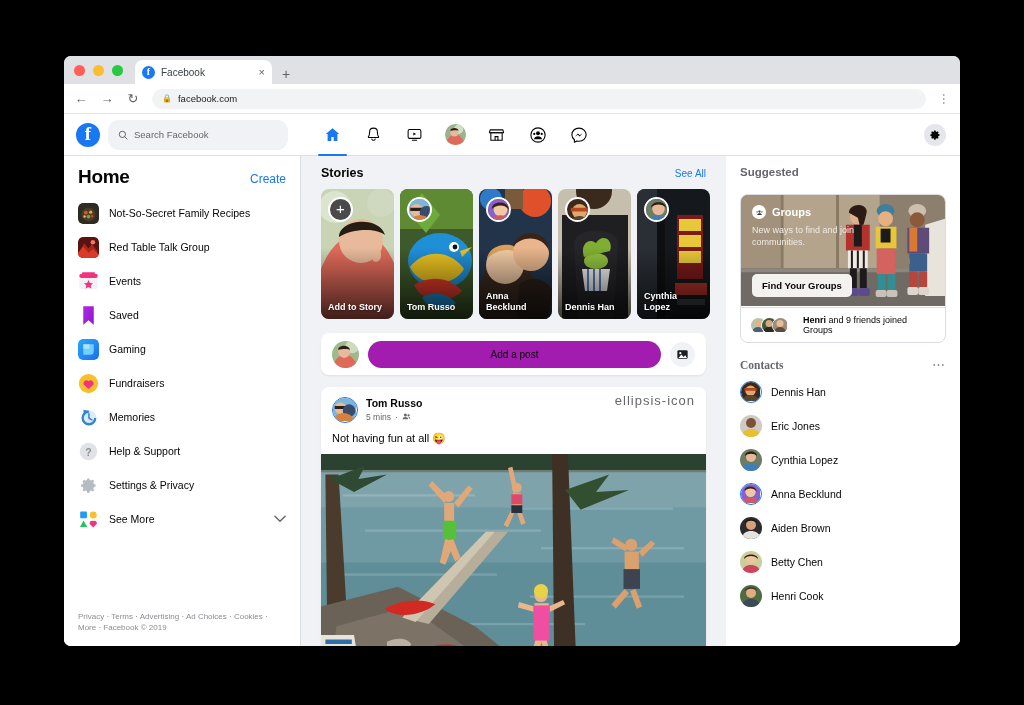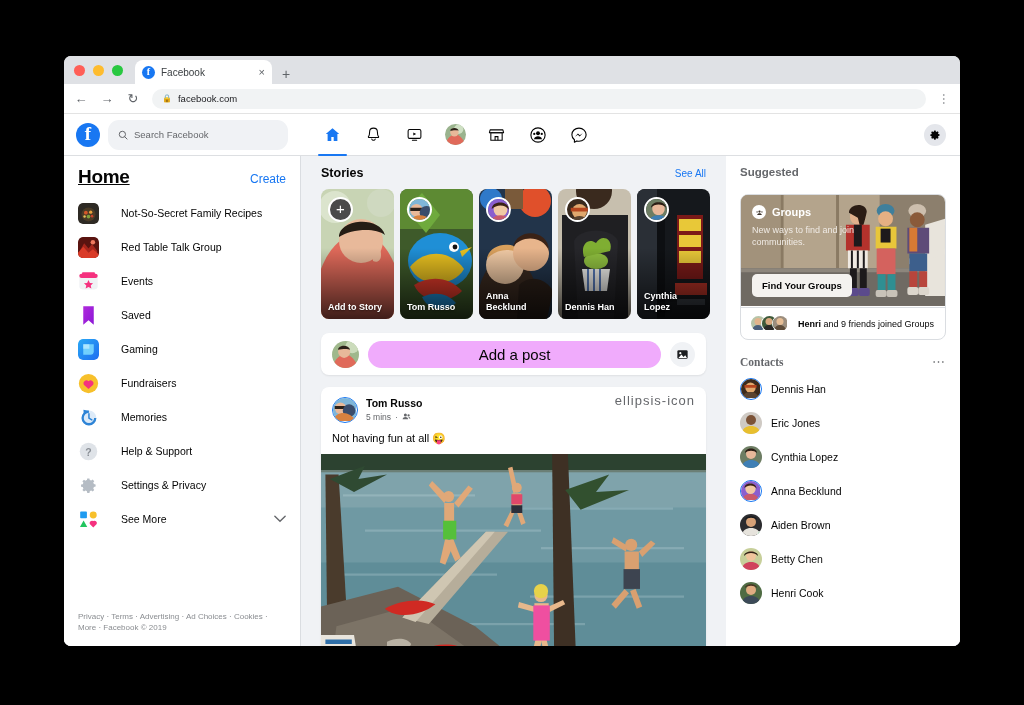--- a/index.html
+++ b/index.html
@@ -137,25 +137,25 @@
     border-right: 1px solid #dadde1;
     padding: 10px 0 0 0;
     display: flex; flex-direction: column;
     flex: 0 0 auto;
     position: relative;
   }
   .left-head {
     display: flex; align-items: baseline; justify-content: space-between;
     padding: 0 14px 8px 14px;
   }
-  .left-head h1 { font-size: 19px; color: #050505; font-weight: 700; letter-spacing: -.3px; text-decoration: underline; }
+  .left-head h1 { font-size: 19px; color: #050505; font-weight: 700; letter-spacing: -.3px; }
   .create-link { font-size: 12px; color: #1877f2; }
   .nav-list { flex: 1; }
   .side-item {
-    display: flex; align-items: center; gap: 22px;
+    display: flex; align-items: center; gap: 10px;
     padding: 6px 14px; height: 34px;
     font-size: 10.5px; color: #050505;
     position: relative;
   }
   .side-item .si-icon {
     width: 21px; height: 21px; flex: 0 0 21px;
     border-radius: 5px; overflow: hidden;
     display: flex; align-items: center; justify-content: center;
     position: relative;
   }
@@ -212,23 +212,23 @@
     margin-top: 14px;
     background: #fff; border-radius: 8px;
     height: 42px;
     display: flex; align-items: center; gap: 9px;
     padding: 0 11px;
     box-shadow: 0 1px 2px rgba(0,0,0,.08);
   }
   .composer .c-av { width: 27px; height: 27px; border-radius: 50%; overflow: hidden; flex: 0 0 27px;}
   .composer .c-input {
     flex: 1; height: 27px; border-radius: 14px;
-    background: #f0abfc;
+    background: #a21caf;
     display: flex; align-items: center; justify-content: center;
-    font-size: 15px; color: #050505;
+    font-size: 10px; color: #050505;
   }
   .composer .c-photo {
     width: 25px; height: 25px; border-radius: 50%;
     background: #f0f2f5;
     display: flex; align-items: center; justify-content: center;
     flex: 0 0 25px;
   }
 
   .post {
     margin-top: 12px;
@@ -270,21 +270,21 @@
     font-size: 9px;
   }
   .gc-desc { font-size: 9px; line-height: 1.35; margin-top: 5px; width: 105px; color: #efeae4; }
   .gc-btn {
     position: absolute; left: 11px; bottom: 10px;
     background: #f4f2ef; color: #050505;
     font-size: 9.5px; font-weight: 600;
     padding: 6px 10px; border-radius: 5px;
   }
   .gc-foot {
-    display: flex; align-items: center; gap: 9px;
+    display: flex; align-items: center; gap: 14px;
     padding: 7px 9px; font-size: 9px; color: #050505;
     border-top: 1px solid #dadde1;
   }
   .stack { display: flex; }
   .stack .sa {
     width: 17px; height: 17px; border-radius: 50%;
     border: 1.5px solid #fff; overflow: hidden;
     margin-left: -6px;
   }
   .stack .sa:first-child { margin-left: 0; }

